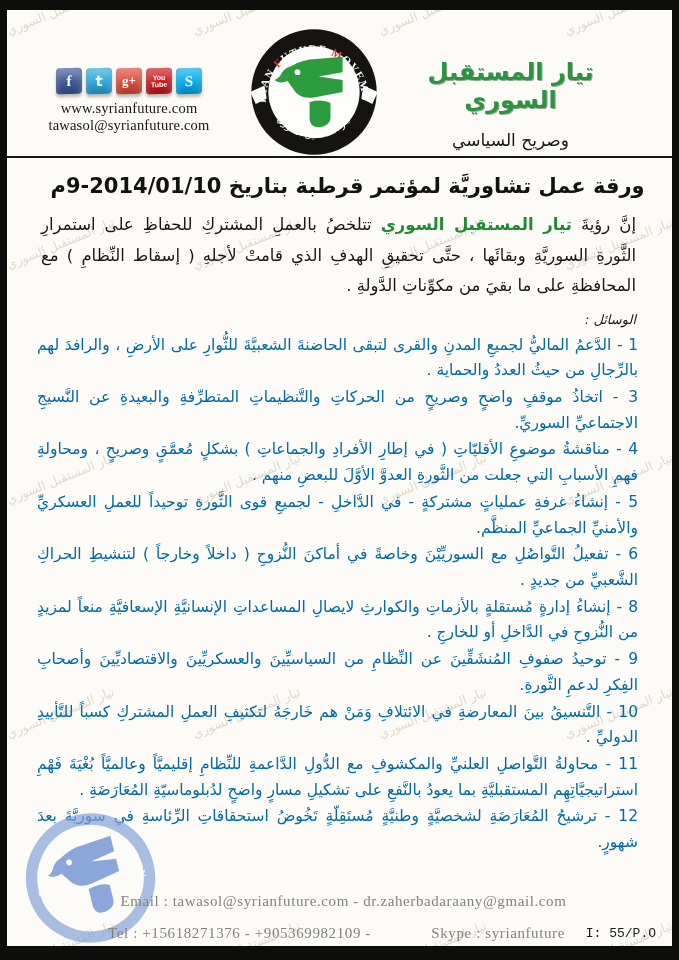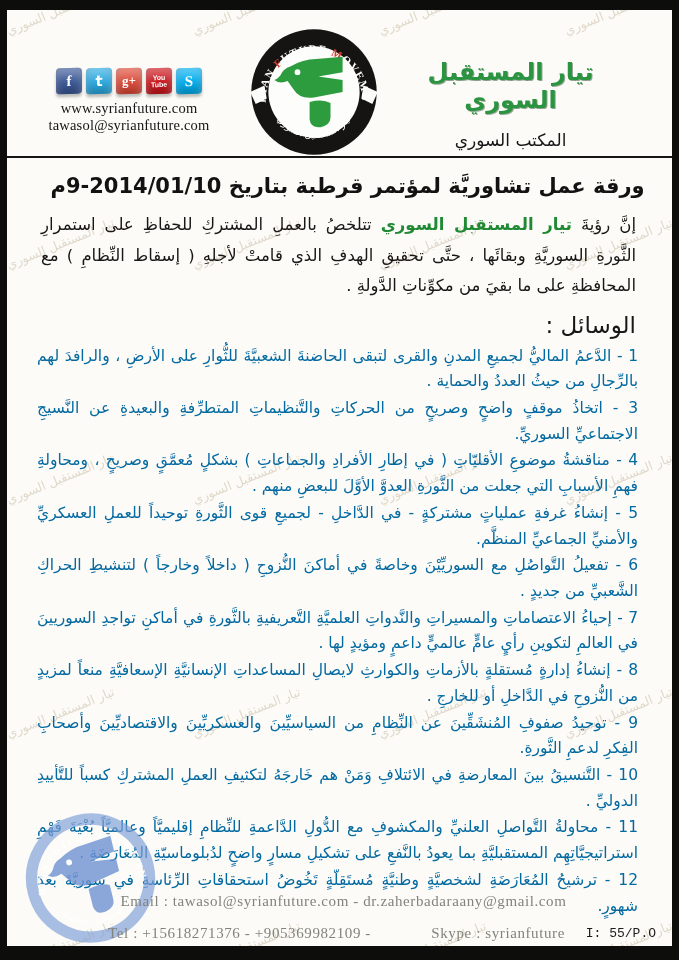--- a/index.html
+++ b/index.html
@@ -40,21 +40,21 @@
 
   .divider { height:2px; background:#161616; margin-top:4px; }
 
   .doc-title { text-align:center; direction:rtl; font-size:21px; font-weight:bold;
     color:#121212; margin:16px 0 12px 16px; letter-spacing:.2px; }
 
   .intro { direction:rtl; text-align:justify; padding:0 36px 0 34px; font-size:16.5px;
     line-height:1.85; color:#181715; }
   .green-hl { color:#1f8a33; font-weight:bold; }
 
-  .section-label { direction:rtl; padding:10px 36px 4px 0; font-size:23px; color:#181715; }
+  .section-label { direction:rtl; padding:10px 36px 4px 0; font-size:13px; color:#181715;font-style:italic; }
 
   .items { direction:rtl; padding:2px 34px 0 30px; }
   .item { font-size:15.5px; line-height:1.66; text-align:justify; color:#0369a1; margin-bottom:1px; }
 
   
   .stamp { position:absolute; left:16px; top:800px; z-index:1; opacity:.8; transform:rotate(-14deg); }
 
   footer { position:absolute; left:8px; right:0; bottom:4px; z-index:2; text-align:center;
     font-family:"Liberation Serif", serif; color:#83837d; }
   .f-line1 { font-size:15px; letter-spacing:.6px; }
@@ -124,41 +124,40 @@
               <textPath href="#arcB" startOffset="50%" text-anchor="middle">تيار المستقبل السوري</textPath>
             </text>
             <path fill="#2d9c3f" d="M38 37 Q50 30 62 30 L86 28 L86 42 L64 46 L86 49 L86 60 L60 65 Q47 67 41 57 L36 50 Q29 53 24 49 Q29 47 31 42 Q34 38 38 37 Z"></path>
             <circle cx="45" cy="42" r="2.6" fill="#ffffff"></circle>
             <path fill="#2d9c3f" d="M56 69 Q68 66 75 70 L75 83 Q75 90 66 92 Q57 93 56 85 Z"></path>
           </svg>
         </div>
 
         <div class="hdr-right">
           <div class="org-name">تيار المستقبل السوري</div>
-          <div class="office">المكتب السوري</div>
+          <div class="office">وصريح السياسي</div>
         </div>
       </header>
 
       <div class="divider"></div>
 
       <h1 class="doc-title" dir="rtl">ورقة عمل تشاوريَّة لمؤتمر قرطبة بتاريخ  2014/01/10-9م</h1>
 
       <p class="intro">
         <span>إنَّ رؤيةَ </span><span class="green-hl">تيار المستقبل السوري</span><span> تتلخصُ بالعملِ المشتركِ للحفاظِ على استمرارِ الثَّورةِ السوريَّةِ وبقائَها ، حتَّى تحقيقِ الهدفِ الذي قامتْ لأجلهِ ( إسقاط النِّظامِ ) مع المحافظةِ على ما بقيَ من مكوِّناتِ الدَّولةِ .</span>
       </p>
 
       <div class="section-label">الوسائل :</div>
 
       <div class="items">
         <p class="item">1 - الدَّعمُ الماليُّ لجميعِ المدنِ والقرى لتبقى الحاضنةَ الشعبيَّةَ للثُّوارِ على الأرضِ ، والرافدَ لهم بالرِّجالِ من حيثُ العددُ والحماية .</p>
         <p class="item">3 - اتخاذُ موقفٍ واضحٍ وصريحٍ من الحركاتِ والتَّنظيماتِ المتطرِّفةِ والبعيدةِ عن النَّسيجِ الاجتماعيِّ السوريِّ.</p>
         <p class="item">4 - مناقشةُ موضوعِ الأقليّاتِ ( في إطارِ الأفرادِ والجماعاتِ ) بشكلٍ مُعمَّقٍ وصريحٍ ، ومحاولةِ فهمِ الأسبابِ التي جعلت من الثَّورةِ العدوَّ الأوَّلَ للبعضِ منهم .</p>
         <p class="item">5 - إنشاءُ غرفةِ عملياتٍ مشتركةٍ - في الدَّاخلِ - لجميعِ قوى الثَّورةِ توحيداً للعملِ العسكريِّ والأمنيِّ الجماعيِّ المنظَّم.</p>
         <p class="item">6 - تفعيلُ التَّواصُلِ مع السوريِّيْنَ وخاصةً في أماكنَ النُّزوحِ ( داخلاً وخارجاً ) لتنشيطِ الحراكِ الشَّعبيِّ من جديدٍ .</p>
-        <p class="item">7 - إحياءُ الاعتصاماتِ والمسيراتِ والنَّدواتِ العلميَّةِ التَّعريفيةِ بالثَّورةِ في أماكنِ تواجدِ السوريينَ في العالمِ لتكوينِ رأيٍ عامٍّ عالميٍّ داعمٍ ومؤيدٍ لها .</p>
         <p class="item">8 - إنشاءُ إدارةٍ مُستقلةٍ بالأزماتِ والكوارثِ لايصالِ المساعداتِ الإنسانيَّةِ الإسعافيَّةِ منعاً لمزيدٍ من النُّزوحِ في الدَّاخلِ أو للخارجِ .</p>
         <p class="item">9 - توحيدُ صفوفِ المُنشَقِّينَ عن النِّظامِ من السياسيِّينَ والعسكريِّينَ والاقتصاديِّينَ وأصحابِ الفِكرِ لدعمِ الثَّورةِ.</p>
         <p class="item">10 - التَّنسيقُ بينَ المعارضةِ في الائتلافِ وَمَنْ هم خَارجَهُ لتكثيفِ العملِ المشتركِ كسباً للتَّأييدِ الدوليِّ .</p>
         <p class="item">11 - محاولةُ التَّواصلِ العلنيِّ والمكشوفِ مع الدُّولِ الدَّاعمةِ للنِّظامِ إقليميَّاً وعالميَّاً بُغْيَةَ فَهْمِ استراتيجيَّاتِهِم المستقبليَّةِ بما يعودُ بالنَّفعِ على تشكيلِ مسارٍ واضحٍ لدُبلوماسيّةِ المُعَارَضَةِ .</p>
         <p class="item">12 - ترشيحُ المُعَارَضَةِ لشخصيَّةٍ وطنيَّةٍ مُستَقِلّةٍ تَخُوضُ استحقاقاتِ الرِّئاسةِ في سوريَّةَ بعدَ شهورٍ.</p>
       </div>
     </div>
 
     <div class="stamp">
       <svg viewBox="0 0 120 120" width="136" height="136">

